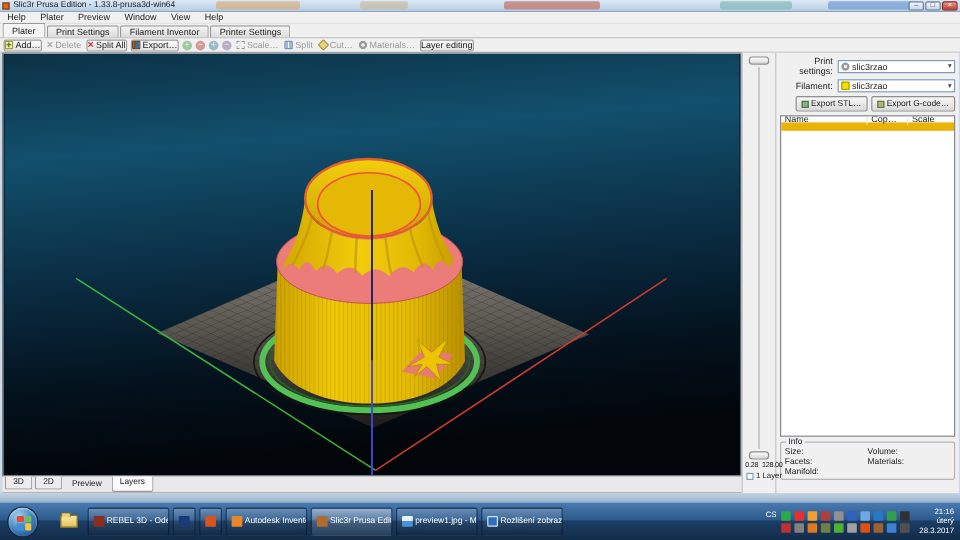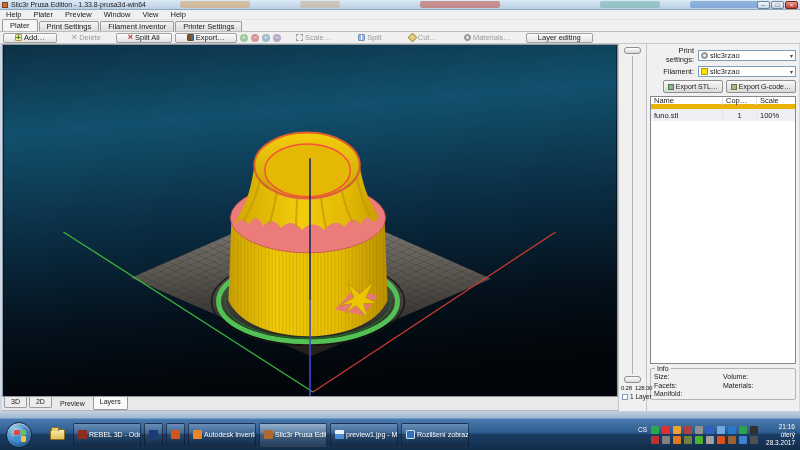--- a/index.html
+++ b/index.html
@@ -23,21 +23,21 @@
   .menubar { position:absolute; top:10px; left:0; width:800px; height:10px; background:#f0f0f0;
     display:flex; align-items:center; font-size:7.5px; border-bottom:1px solid #e2e2e2; }
   .menu-item { padding:0 6px; height:10px; line-height:10px; }
   .tabbar { position:absolute; top:20px; left:0; width:800px; height:12px; background:#f0f0f0;
     display:flex; align-items:flex-end; padding-left:2px; border-bottom:1px solid #bdbdbd; }
   .tab { height:10px; line-height:10px; padding:0 7px; font-size:7.5px; border:1px solid #9a9a9a; border-bottom:none;
     background:linear-gradient(#f4f4f4,#dcdcdc); margin-right:1px; border-radius:2px 2px 0 0; }
   .tab.active { height:12px; line-height:12px; background:#f5f5f5; position:relative; z-index:2; }
   .toolbar { position:absolute; top:32px; left:0; width:800px; height:12px; background:#f0f0f0;
     display:flex; align-items:center; gap:3px; padding-left:3px; font-size:7.5px; border-bottom:1px solid #c9c9c9; }
-  .tbtn { display:flex; align-items:center; gap:2px; height:10px; padding:0 11px; border:1px solid #9f9f9f;
+  .tbtn { display:flex; align-items:center; gap:2px; height:10px; padding:0 0; border:1px solid #9f9f9f;
     border-radius:2px; background:linear-gradient(#fcfcfc,#e2e2e2); white-space:nowrap; }
   .tbtn.disabled { color:#9a9a9a; border-color:transparent; background:transparent; }
   .ico { display:inline-block; width:7px; height:7px; border-radius:1px; flex:0 0 auto; }
   .ico-add { background:#f5e6a0; border:1px solid #b09a40; position:relative; }
   .ico-add::after { content:"+"; position:absolute; left:0px; top:-2.5px; color:#1f7a1f; font-weight:bold; font-size:8px; }
   .xmark { color:#c62828; font-weight:bold; font-size:9px; line-height:7px; }
   .xmark.gray { color:#aaaaaa; }
   .ico-arrange { background:linear-gradient(90deg,#7a5230 50%,#3b6ea5 50%); border:1px solid #6b4a20; }
   .rnd { width:8px; height:8px; border-radius:50%; color:#fff; font-size:7px; line-height:8px; text-align:center; opacity:.45; }
   .ico-scale { width:7px; height:7px; border:1px dashed #9a9a9a; background:transparent; }
@@ -72,21 +72,21 @@
   .combo .arrow { margin-left:auto; font-size:6px; color:#444; }
   .swatch-yellow { width:7px; height:7px; background:#f8e000; border:1px solid #b0a000; }
   .ico-printer { width:8px; height:6px; background:linear-gradient(#e8e8e8,#b8b8b8); border:1px solid #777; border-radius:1px; }
   .exports { display:flex; gap:3px; justify-content:flex-end; margin:3px 0 3px; }
   .exbtn { display:flex; align-items:center; gap:2px; height:13px; padding:0 4px; font-size:7px;
     border:1px solid #8e8f8f; border-radius:2px; background:linear-gradient(#f8f8f8,#d9d9d9); white-space:nowrap; }
   .ico-stl { width:6px; height:6px; background:#8fae8f; border:1px solid #4a7a4a; }
   .ico-gcode { width:6px; height:6px; background:#aab48f; border:1px solid #6a7a3a; }
   .otable { background:#fff; border:1px solid #828790; height:268px; font-size:7.5px; overflow:hidden; }
   .trow { display:flex; height:12px; align-items:center; }
-  .trow.head { border-bottom:5px solid #eab308; color:#222; }
+  .trow.head { border-bottom:7px solid #eab308; color:#222; }
   .trow.data { background:#eef0f4; }
   .tc { padding:0 3px; white-space:nowrap; overflow:hidden; }
   .tc.c1 { width:72px; border-right:1px solid #e5e5e5; }
   .tc.c2 { width:34px; border-right:1px solid #e5e5e5; }
   .tc.c3 { flex:1; }
   .trow.data .tc.c2 { text-align:center; }
   .infobox { position:relative; margin-top:4px; border:1px solid #b5b5b5; border-radius:2px; height:32px; padding:4px 3px 1px; }
   .infobox .legend { position:absolute; top:-4px; left:4px; background:#f0f0f0; padding:0 2px; font-size:7px; }
   .igrid { display:grid; grid-template-columns:1fr 1fr; font-size:7px; line-height:8.5px; }
 
@@ -322,25 +322,20 @@
         <span class="ico-gcode"></span>
         <span>Export G-code…</span>
       </span>
     </div>
     <div class="otable">
       <div class="trow head">
         <span class="tc c1">Name</span>
         <span class="tc c2">Cop…</span>
         <span class="tc c3">Scale</span>
       </div>
-      <div class="trow data">
-        <span class="tc c1">funo.stl</span>
-        <span class="tc c2">1</span>
-        <span class="tc c3">100%</span>
-      </div>
     </div>
     <div class="infobox">
       <span class="legend">Info</span>
       <div class="igrid">
         <span>Size:</span>
         <span>Volume:</span>
         <span>Facets:</span>
         <span>Materials:</span>
         <span>Manifold:</span>
       </div>

